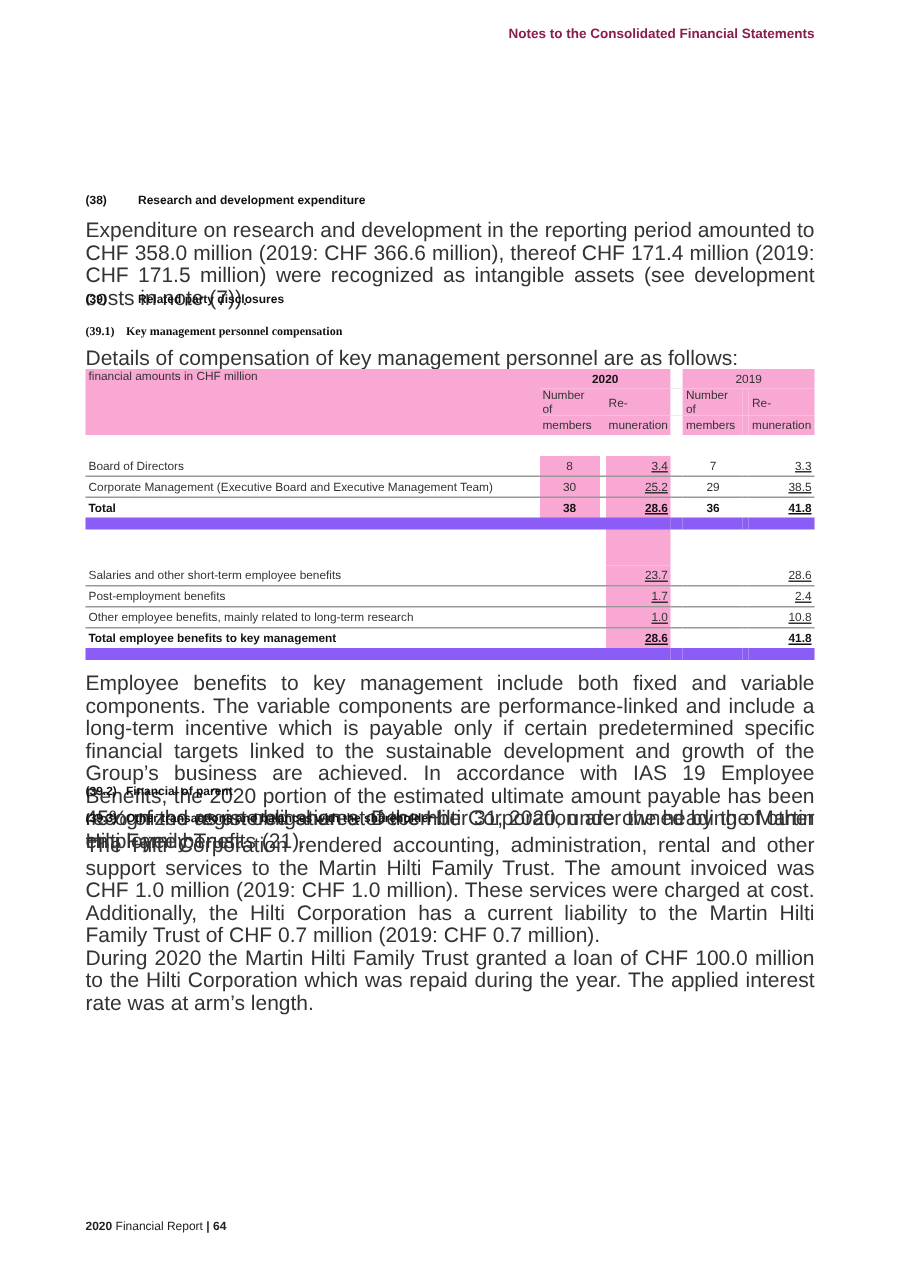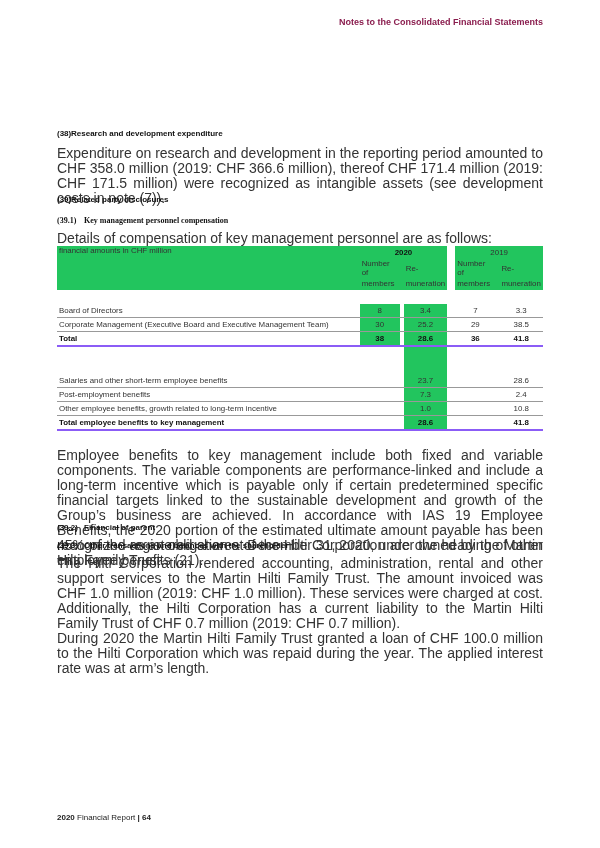--- a/index.html
+++ b/index.html
@@ -6,30 +6,30 @@
   body {
     width: 600px; height: 848px; background: #ffffff; position: relative; overflow: hidden;
     font-family: "Liberation Sans", sans-serif; color: #222222;
   }
   .header-title {
     position: absolute; right: 57px; top: 17px;
     font-size: 9px; font-weight: bold; color: #8a1d4e;
   }
   .section { position: absolute; left: 57px; width: 486px; }
   .heading { font-size: 8px; font-weight: bold; color: #111; display: flex; }
-  .heading .num { width: 14px; flex: none; }
+  .heading .num { width: 35px; flex: none; }
   .heading.sub .num { width: 27px; }
   .para { font-size: 14px; line-height: 15px; text-align: justify; color: #333; }
   table.comp { border-collapse: collapse; font-size: 7.9px; color: #333; position: absolute; left: 57px; width: 486px; }
   table.comp td { padding: 0 2px; height: 13px; }
-  .shade { background: #22c55e; }
-  .num-col { text-align: center; }
+  .shade { background: #f9a8d4; }
+  .num-col { text-align: right; text-decoration: underline; }
   .center { text-align: center; }
   .row-line td { border-bottom: 1px solid #999; }
-  .total-row td { font-weight: bold; color: #111; border-bottom: 2px solid #8b5cf6; }
+  .total-row td { font-weight: bold; color: #111; border-bottom: 8px solid #8b5cf6; }
   .footer { position: absolute; left: 57px; top: 813px; font-size: 8px; color: #222; }
   .footer b { font-weight: bold; }
 </style>
 </head>
 <body>
 
 <div class="header-title">Notes to the Consolidated Financial Statements</div>
 
 <div class="section" style="top:129px;">
   <div class="heading">
@@ -144,28 +144,28 @@
     <td class="shade num-col">23.7</td>
         <td></td>
         <td></td>
         <td></td>
     <td class="num-col">28.6</td>
   </tr>
   <tr class="row-line">
     <td>Post-employment benefits</td>
         <td></td>
         <td></td>
-    <td class="shade num-col">7.3</td>
+    <td class="shade num-col">1.7</td>
         <td></td>
         <td></td>
         <td></td>
     <td class="num-col">2.4</td>
   </tr>
   <tr class="row-line">
-    <td>Other employee benefits, growth related to long-term incentive</td>
+    <td>Other employee benefits, mainly related to long-term research</td>
         <td></td>
         <td></td>
     <td class="shade num-col">1.0</td>
         <td></td>
         <td></td>
         <td></td>
     <td class="num-col">10.8</td>
   </tr>
   <tr class="total-row">
     <td>Total employee benefits to key management</td>

